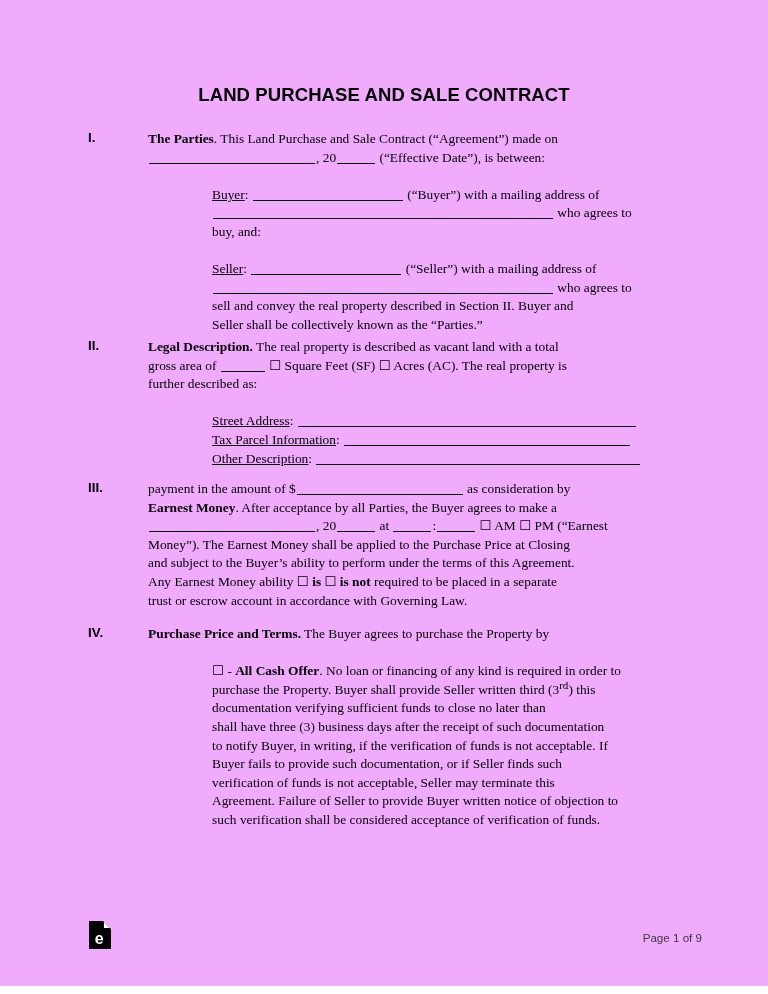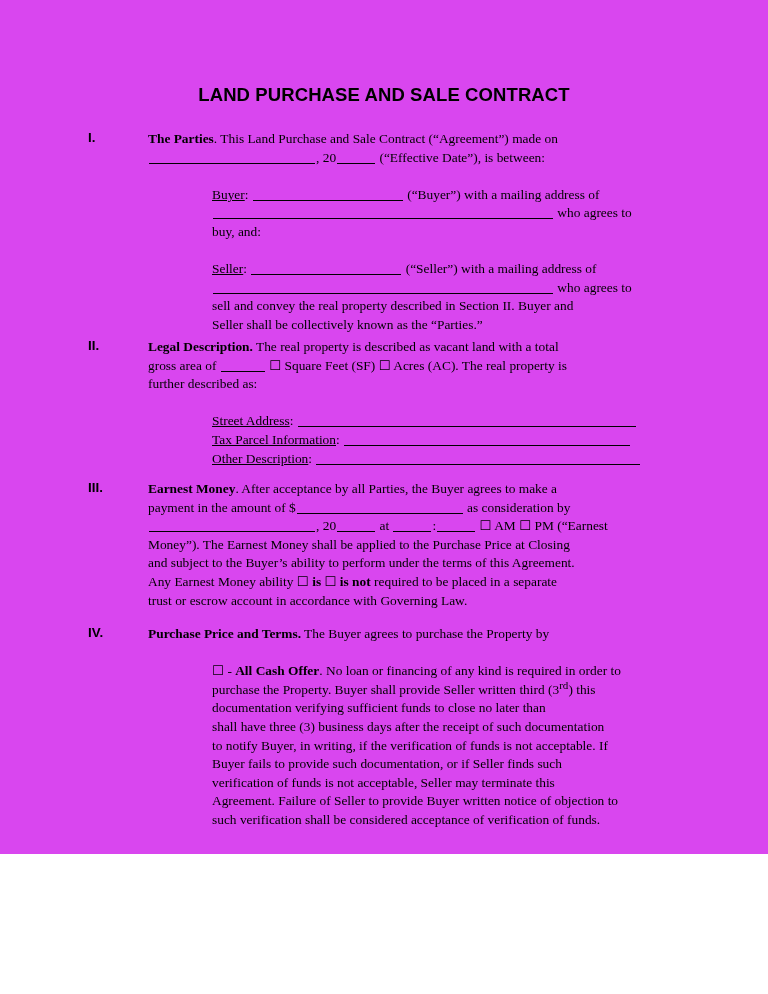--- a/index.html
+++ b/index.html
@@ -13,22 +13,22 @@
     position: relative;
     font-family: "Liberation Sans", sans-serif;
     color: #000000;
     -webkit-font-smoothing: antialiased;
   }
 
   .page {
     position: absolute;
     left: 0; top: 0;
     width: 768px;
-    height: 854px;
-    background: #d946ef;
+    height: 986px;
+    background: #f0abfc;
     overflow: hidden;
   }
 
   
   .doc-title {
     position: absolute;
     left: 0;
     top: 84px;
     width: 768px;
     text-align: center;
@@ -156,22 +156,22 @@
         <p><span class="ul">Street Address</span><span>:</span> <span class="blank" style="width:338px;"></span></p>
         <p><span class="ul">Tax Parcel Information</span><span>:</span> <span class="blank" style="width:286px;"></span></p>
         <p><span class="ul">Other Description</span><span>:</span> <span class="blank" style="width:324px;"></span></p>
       </div>
     </div>
   </div>
 
   <div class="section" style="top:480px;">
     <div class="sec-num">III.</div>
     <div class="sec-body">
+      <p><span>payment in the amount of $</span><span class="blank b-l"></span> <span>as consideration by</span></p>
       <p><span class="lead">Earnest Money</span><span>. After acceptance by all Parties, the Buyer agrees to make a</span></p>
-      <p><span>payment in the amount of $</span><span class="blank b-l"></span> <span>as consideration by</span></p>
       <p><span class="blank b-l"></span><span>, 20</span><span class="blank b-xs"></span> <span>at</span> <span class="blank b-xs"></span><span>:</span><span class="blank b-xs"></span> <span class="cbx">☐</span> <span>AM</span> <span class="cbx">☐</span> <span>PM (“Earnest</span></p>
       <p>Money”). The Earnest Money shall be applied to the Purchase Price at Closing</p>
       <p>and subject to the Buyer’s ability to perform under the terms of this Agreement.</p>
       <p><span>Any Earnest Money ability</span> <span class="cbx">☐</span> <span class="lead">is</span> <span class="cbx">☐</span> <span class="lead">is not</span> <span>required to be placed in a separate</span></p>
       <p>trust or escrow account in accordance with Governing Law.</p>
     </div>
   </div>
 
   <div class="section" style="top:625px;">
     <div class="sec-num">IV.</div>

